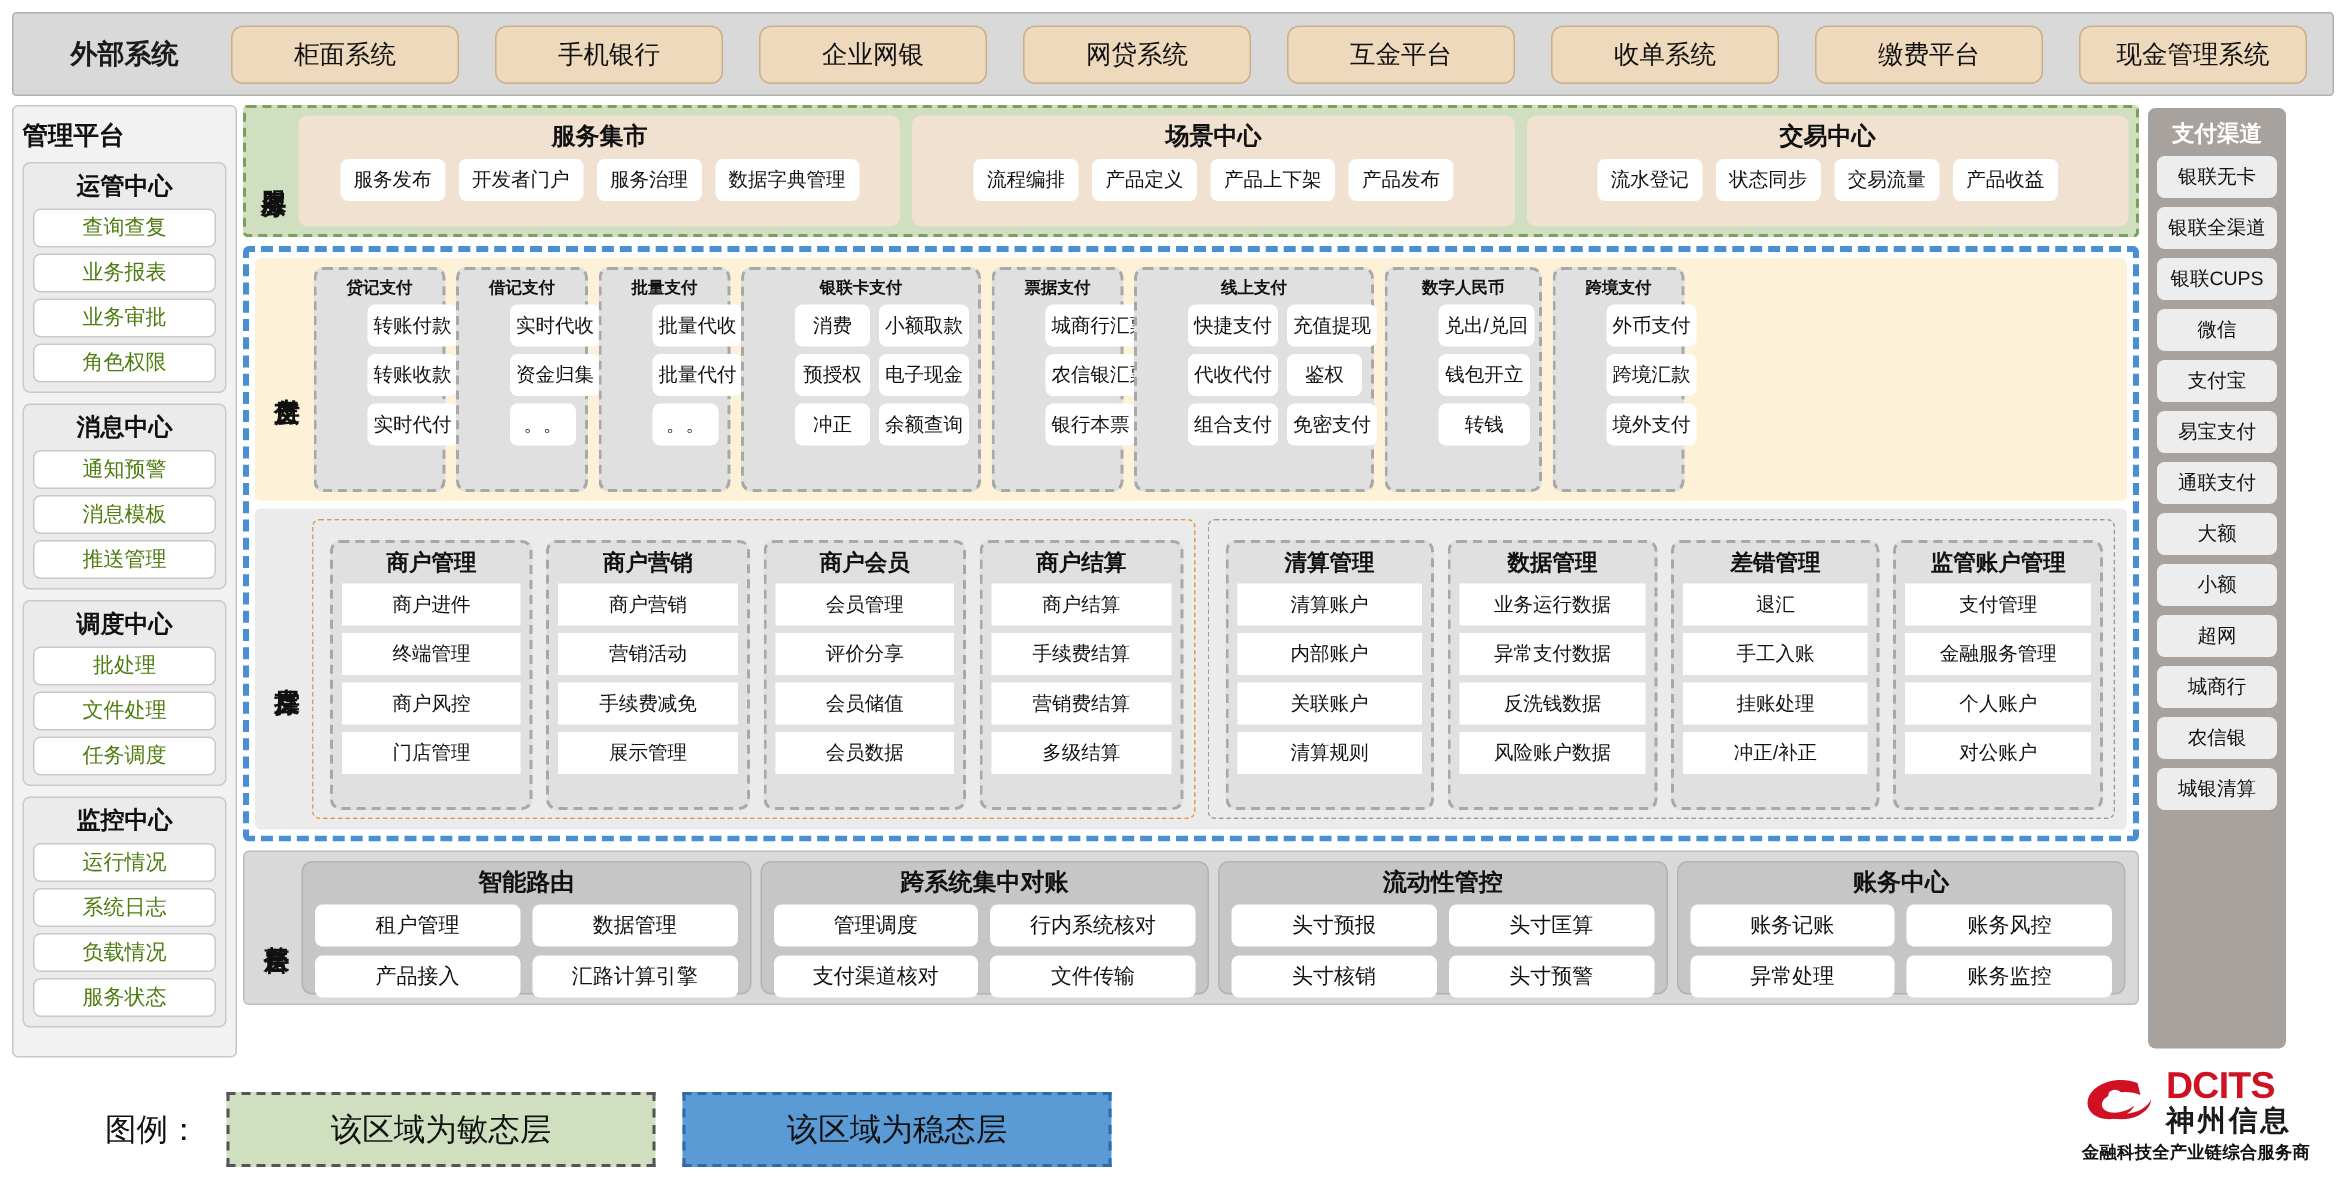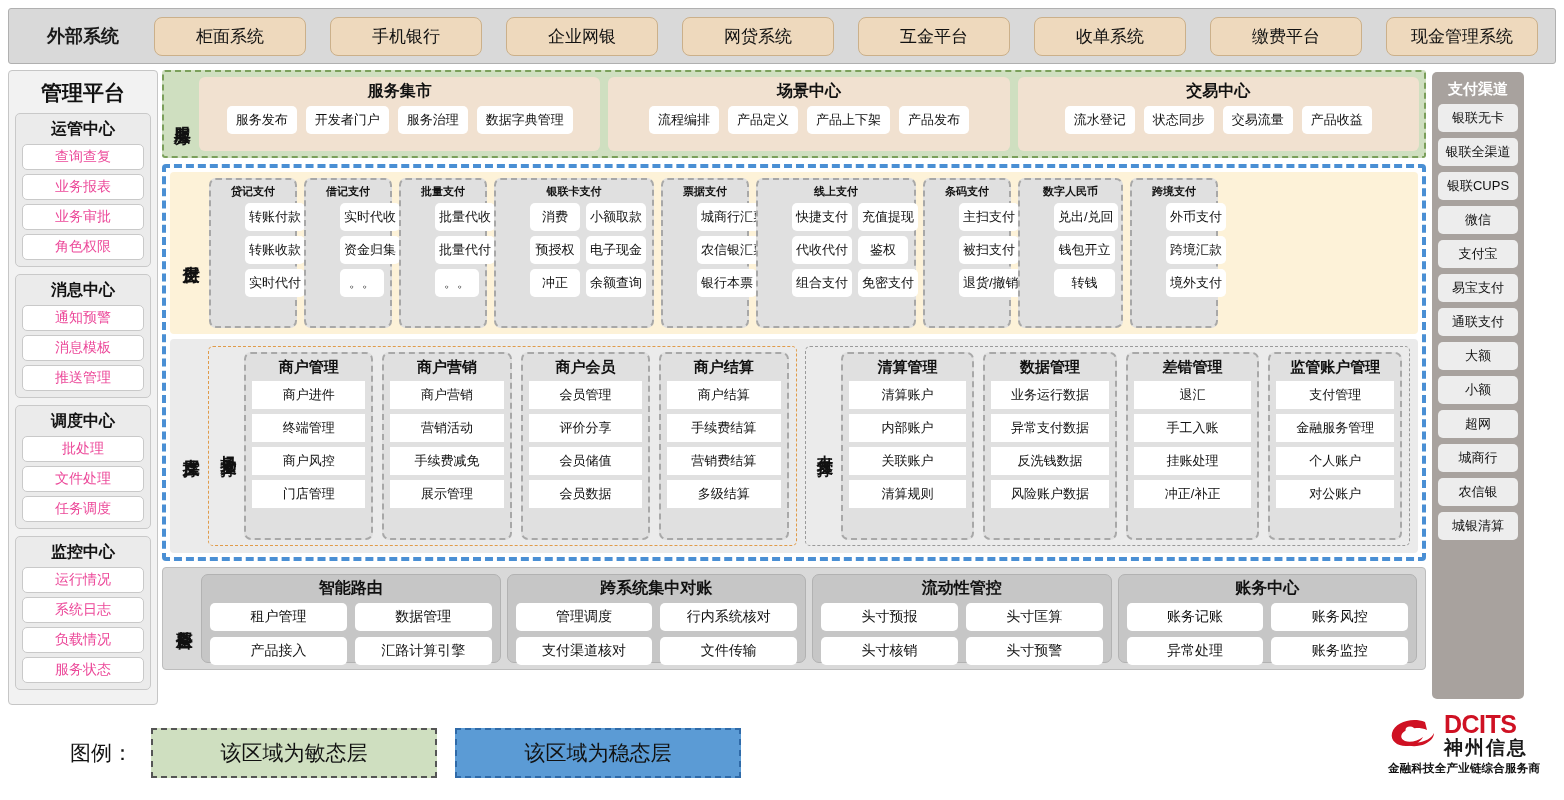--- a/index.html
+++ b/index.html
@@ -28,29 +28,29 @@
     font-size: 17px; color: #111; padding: 7px 0;
     width: 152px; text-align: center;
   }
 
   
   .left-panel {
     position: absolute; left: 8px; top: 70px; width: 150px; height: 635px;
     background: #f2f2f2; border: 1px solid #c6c6c6; border-radius: 4px;
     padding: 5px 6px;
   }
-  .left-title { font-size: 21px; font-weight: bold; text-align: center; padding: 3px 0 6px; color: #111; }
+  .left-title { font-size: 17px; font-weight: bold; padding: 3px 0 6px; color: #111; }
   .grp {
     background: #ebebeb; border: 1px solid #c9c9c9; border-radius: 5px;
     margin-bottom: 7px; padding: 3px 6px 6px;
   }
   .grp-title { font-size: 16px; font-weight: bold; text-align: center; padding: 2px 0 4px; color: #111; }
   .grp-item {
     background: #ffffff; border: 1px solid #c9c9c9; border-radius: 5px;
-    font-size: 14px; text-align: center; padding: 3px 0; margin-bottom: 4px; color: #ec4899;
+    font-size: 14px; text-align: center; padding: 3px 0; margin-bottom: 4px; color: #4d7c0f;
   }
   .grp-item:last-child { margin-bottom: 0; }
 
   
   .right-panel {
     position: absolute; left: 1432px; top: 72px; width: 92px; height: 627px;
     background: #a8a29e; border-radius: 5px; padding: 5px 6px;
   }
   .right-title { font-size: 15px; font-weight: bold; text-align: center; color: #ffffff; padding: 3px 0 5px; }
   .right-item {
@@ -108,21 +108,21 @@
   }
   .c1 { width: 88px; } .c2 { width: 160px; } .c3 { width: 105px; }
 
   
   .sup-layer {
     margin-top: 5px; background: #ebebeb; border-radius: 4px;
     display: flex; align-items: stretch; padding: 7px 8px; height: 214px;
   }
   .sup-wrap { flex: 1; display: flex; gap: 8px; padding-left: 4px; }
   .sup-section {
-    display: flex; align-items: stretch; border-radius: 5px; padding: 5px 7px;
+    display: flex; align-items: stretch; border-radius: 5px; padding: 5px 7px; flex-direction: column;
   }
   .sup-section.scene { flex: 1.02; border: 1px dashed #e09b4a; }
   .sup-section.paysup { flex: 1.05; border: 1px dashed #9a9a9a; }
   .sub-label {
     width: 24px; flex: none; display: flex; align-items: center; justify-content: center;
     font-size: 16px; font-weight: bold; color: #111;
     writing-mode: vertical-rl; text-orientation: upright; letter-spacing: 2px;
   }
   .sup-cols { flex: 1; display: flex; gap: 9px; padding-left: 4px; }
   .sup-col {
@@ -364,34 +364,20 @@
                 <div class="pay-row">
                   <div class="pay-chip">代收代付</div>
                   <div class="pay-chip">鉴权</div>
                 </div>
                 <div class="pay-row">
                   <div class="pay-chip">组合支付</div>
                   <div class="pay-chip">免密支付</div>
                 </div>
               </div>
             </div>
-            <div class="pay-col c1">
-              <div class="pay-col-title">条码支付</div>
-              <div class="pay-rows">
-                <div class="pay-row">
-                  <div class="pay-chip">主扫支付</div>
-                </div>
-                <div class="pay-row">
-                  <div class="pay-chip">被扫支付</div>
-                </div>
-                <div class="pay-row">
-                  <div class="pay-chip">退货/撤销</div>
-                </div>
-              </div>
-            </div>
             <div class="pay-col c3">
               <div class="pay-col-title">数字人民币</div>
               <div class="pay-rows">
                 <div class="pay-row">
                   <div class="pay-chip">兑出/兑回</div>
                 </div>
                 <div class="pay-row">
                   <div class="pay-chip">钱包开立</div>
                 </div>
                 <div class="pay-row">

